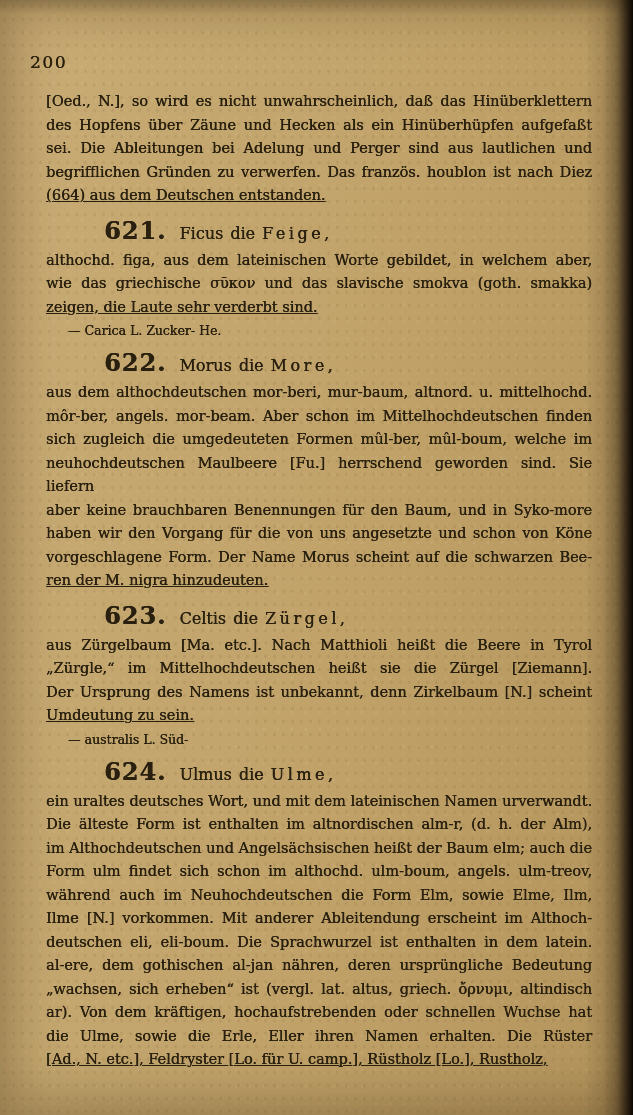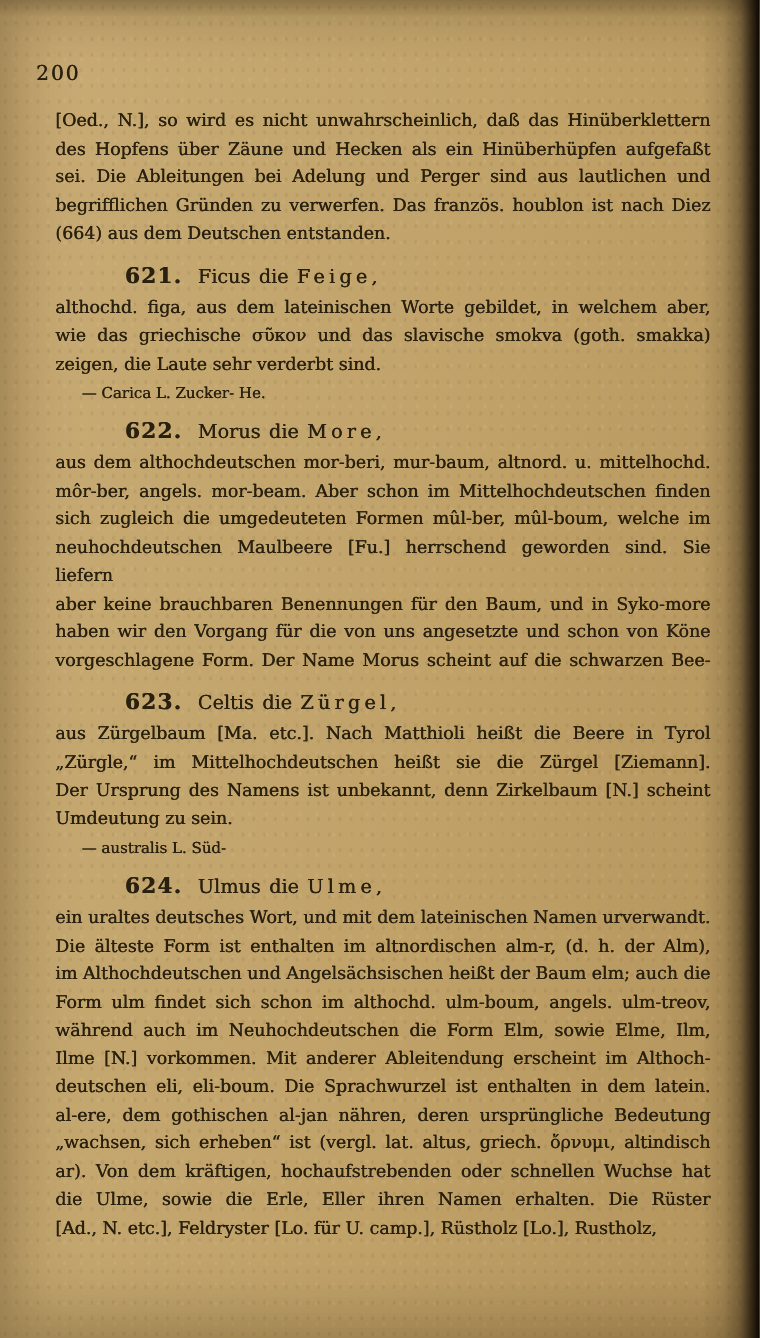--- a/index.html
+++ b/index.html
@@ -36,26 +36,26 @@
   .page-number{
     position:absolute;left:30px;top:52px;font-size:17px;letter-spacing:1.5px;
     text-shadow:0.3px 0 0 currentColor;z-index:2;
   }
   .content{position:absolute;left:46px;top:90px;width:546px;z-index:2;}
   .line{
     font-size:14.5px;line-height:23.5px;
     text-align:justify;text-align-last:justify;
     text-shadow:0.35px 0 0 currentColor;
   }
-  .line.last{text-align:center;text-align-last:left;}
+  .line.last{text-align:center;text-align-last:left;text-decoration:underline;}
   .footnotes{display:flex;padding-left:22px;margin:2px 0 5px;}
   .fn{font-size:12.5px;line-height:19px;text-shadow:0.25px 0 0 currentColor;white-space:nowrap;}
   .fn:first-child{flex:0 0 56%;}
   .entry-heading{margin:9px 0 2px;text-indent:58px;font-size:16px;line-height:27px;white-space:nowrap;}
-  .entry-num{font-weight:bold;font-size:18px;letter-spacing:1px;margin-right:13px;text-shadow:0.4px 0 0 currentColor;}
+  .entry-num{font-weight:bold;font-size:24px;letter-spacing:1px;margin-right:13px;text-shadow:0.4px 0 0 currentColor;}
   .latin{margin-right:7px;text-shadow:0.25px 0 0 currentColor;}
   .article{margin-right:7px;text-shadow:0.35px 0 0 currentColor;}
   .spaced{letter-spacing:3.5px;text-shadow:0.35px 0 0 currentColor;}
 </style>
 </head>
 <body>
 
 <div class="top-shade"></div>
 <div class="edge-shadow"></div>
 
@@ -92,20 +92,21 @@
       <span class="entry-num">622.</span><span class="latin">Morus</span><span class="article">die</span><span class="spaced">More,</span>
     </div>
     <div class="lines">
         <div class="line">aus dem althochdeutschen mor-beri, mur-baum, altnord. u. mittelhochd.</div>
         <div class="line">môr-ber, angels. mor-beam.  Aber schon im Mittelhochdeutschen finden</div>
         <div class="line">sich zugleich die umgedeuteten Formen mûl-ber, mûl-boum, welche im</div>
         <div class="line">neuhochdeutschen Maulbeere [Fu.] herrschend geworden sind.  Sie liefern</div>
         <div class="line">aber keine brauchbaren Benennungen für den Baum, und in Syko-more</div>
         <div class="line">haben wir den Vorgang für die von uns angesetzte und schon von Köne</div>
         <div class="line">vorgeschlagene Form.  Der Name Morus scheint auf die schwarzen Bee-</div>
+        <div class="line last">ren der M. nigra hinzudeuten.</div>
       </div>
   </div>
 
   <div class="section">
     <div class="entry-heading">
       <span class="entry-num">623.</span><span class="latin">Celtis</span><span class="article">die</span><span class="spaced">Zürgel,</span>
     </div>
     <div class="lines">
         <div class="line">aus Zürgelbaum [Ma. etc.].  Nach Matthioli heißt die Beere in Tyrol</div>
         <div class="line">„Zürgle,“ im Mittelhochdeutschen heißt sie die Zürgel [Ziemann].</div>

